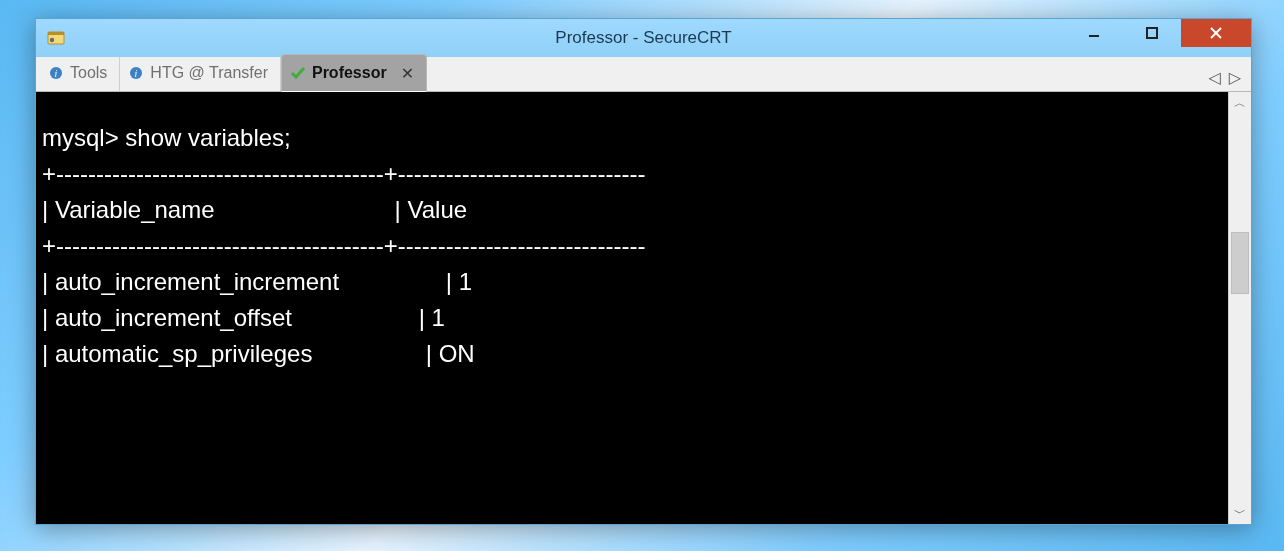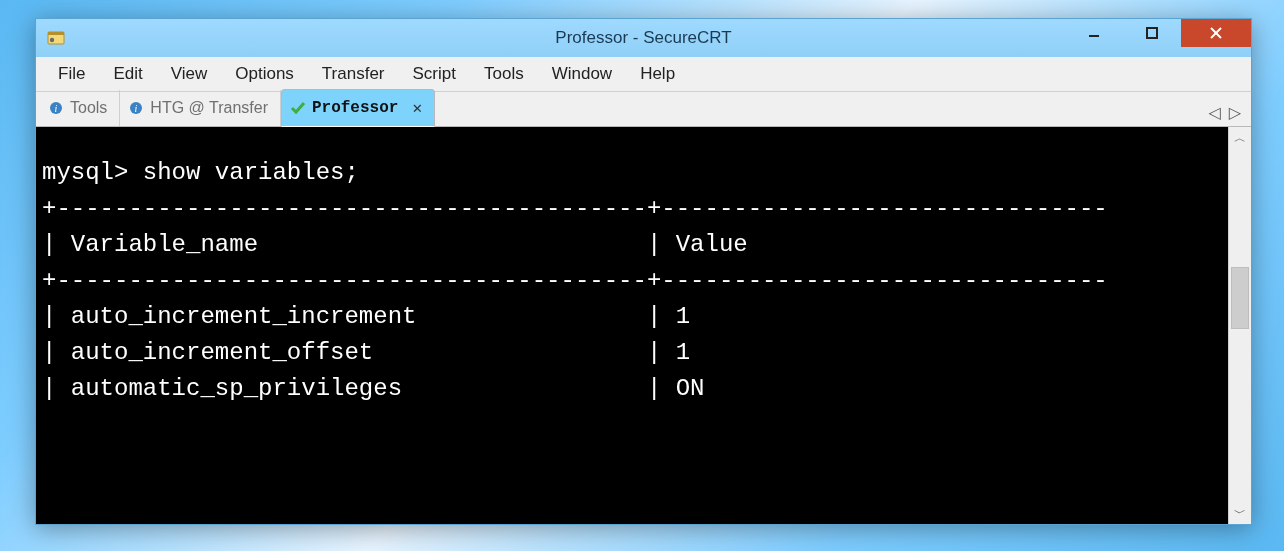--- a/index.html
+++ b/index.html
@@ -103,29 +103,28 @@
   }
   .tab {
     display: flex;
     align-items: center;
     gap: 6px;
     padding: 4px 12px 4px 8px;
     border-right: 1px solid #cfcfcf;
     height: 28px;
   }
   .tab.active {
-    background: #7dd3fc;
+    background: #a3a3a3;
     border: 1px solid #b8b8b8;
     border-bottom: 1px solid #ffffff;
     color: #111;
     font-weight: bold;
     border-radius: 4px 4px 0 0;
     position: relative;
     top: 1px;
-    font-family: Liberation Mono, monospace;
   }
   .tab .icon {
     width: 16px; height: 16px;
     display:flex; align-items:center; justify-content:center;
   }
   .tab .close-x {
     margin-left: 8px;
     font-weight: normal;
     color: #333;
   }
@@ -143,21 +142,21 @@
     flex: 1;
     display: flex;
     background: #f0f0f0;
     border-top: none;
     min-height: 0;
   }
   .terminal {
     flex: 1;
     background: #000;
     color: #fff;
-    font-family: Liberation Mono, monospace;
+    font-family: Liberation Sans, sans-serif;
     font-size: 24px;
     line-height: 36px;
     padding: 28px 0 0 6px;
     white-space: pre;
     overflow: hidden;
   }
   .vscroll {
     width: 22px;
     background: #efefef;
     position: relative;
@@ -213,31 +212,20 @@
         </div>
         <div class="win-btn close">
           <svg width="16" height="16">
               <line x1="3" y1="3" x2="13" y2="13" stroke="#fff" stroke-width="2"></line>
               <line x1="13" y1="3" x2="3" y2="13" stroke="#fff" stroke-width="2"></line>
             </svg>
         </div>
       </div>
     </div>
 
-    <div class="menubar">
-      <div class="menu-item">File</div>
-      <div class="menu-item">Edit</div>
-      <div class="menu-item">View</div>
-      <div class="menu-item">Options</div>
-      <div class="menu-item">Transfer</div>
-      <div class="menu-item">Script</div>
-      <div class="menu-item">Tools</div>
-      <div class="menu-item">Window</div>
-      <div class="menu-item">Help</div>
-    </div>
 
     <div class="tabbar">
       <div class="tab">
         <span class="icon">
           <svg width="14" height="14">
               <circle cx="7" cy="7" r="6" fill="#3b82c4"></circle>
               <text x="7" y="11" font-size="10" text-anchor="middle" fill="#fff" font-family="Georgia" font-style="italic">i</text>
             </svg>
         </span>
         <span>Tools</span>

